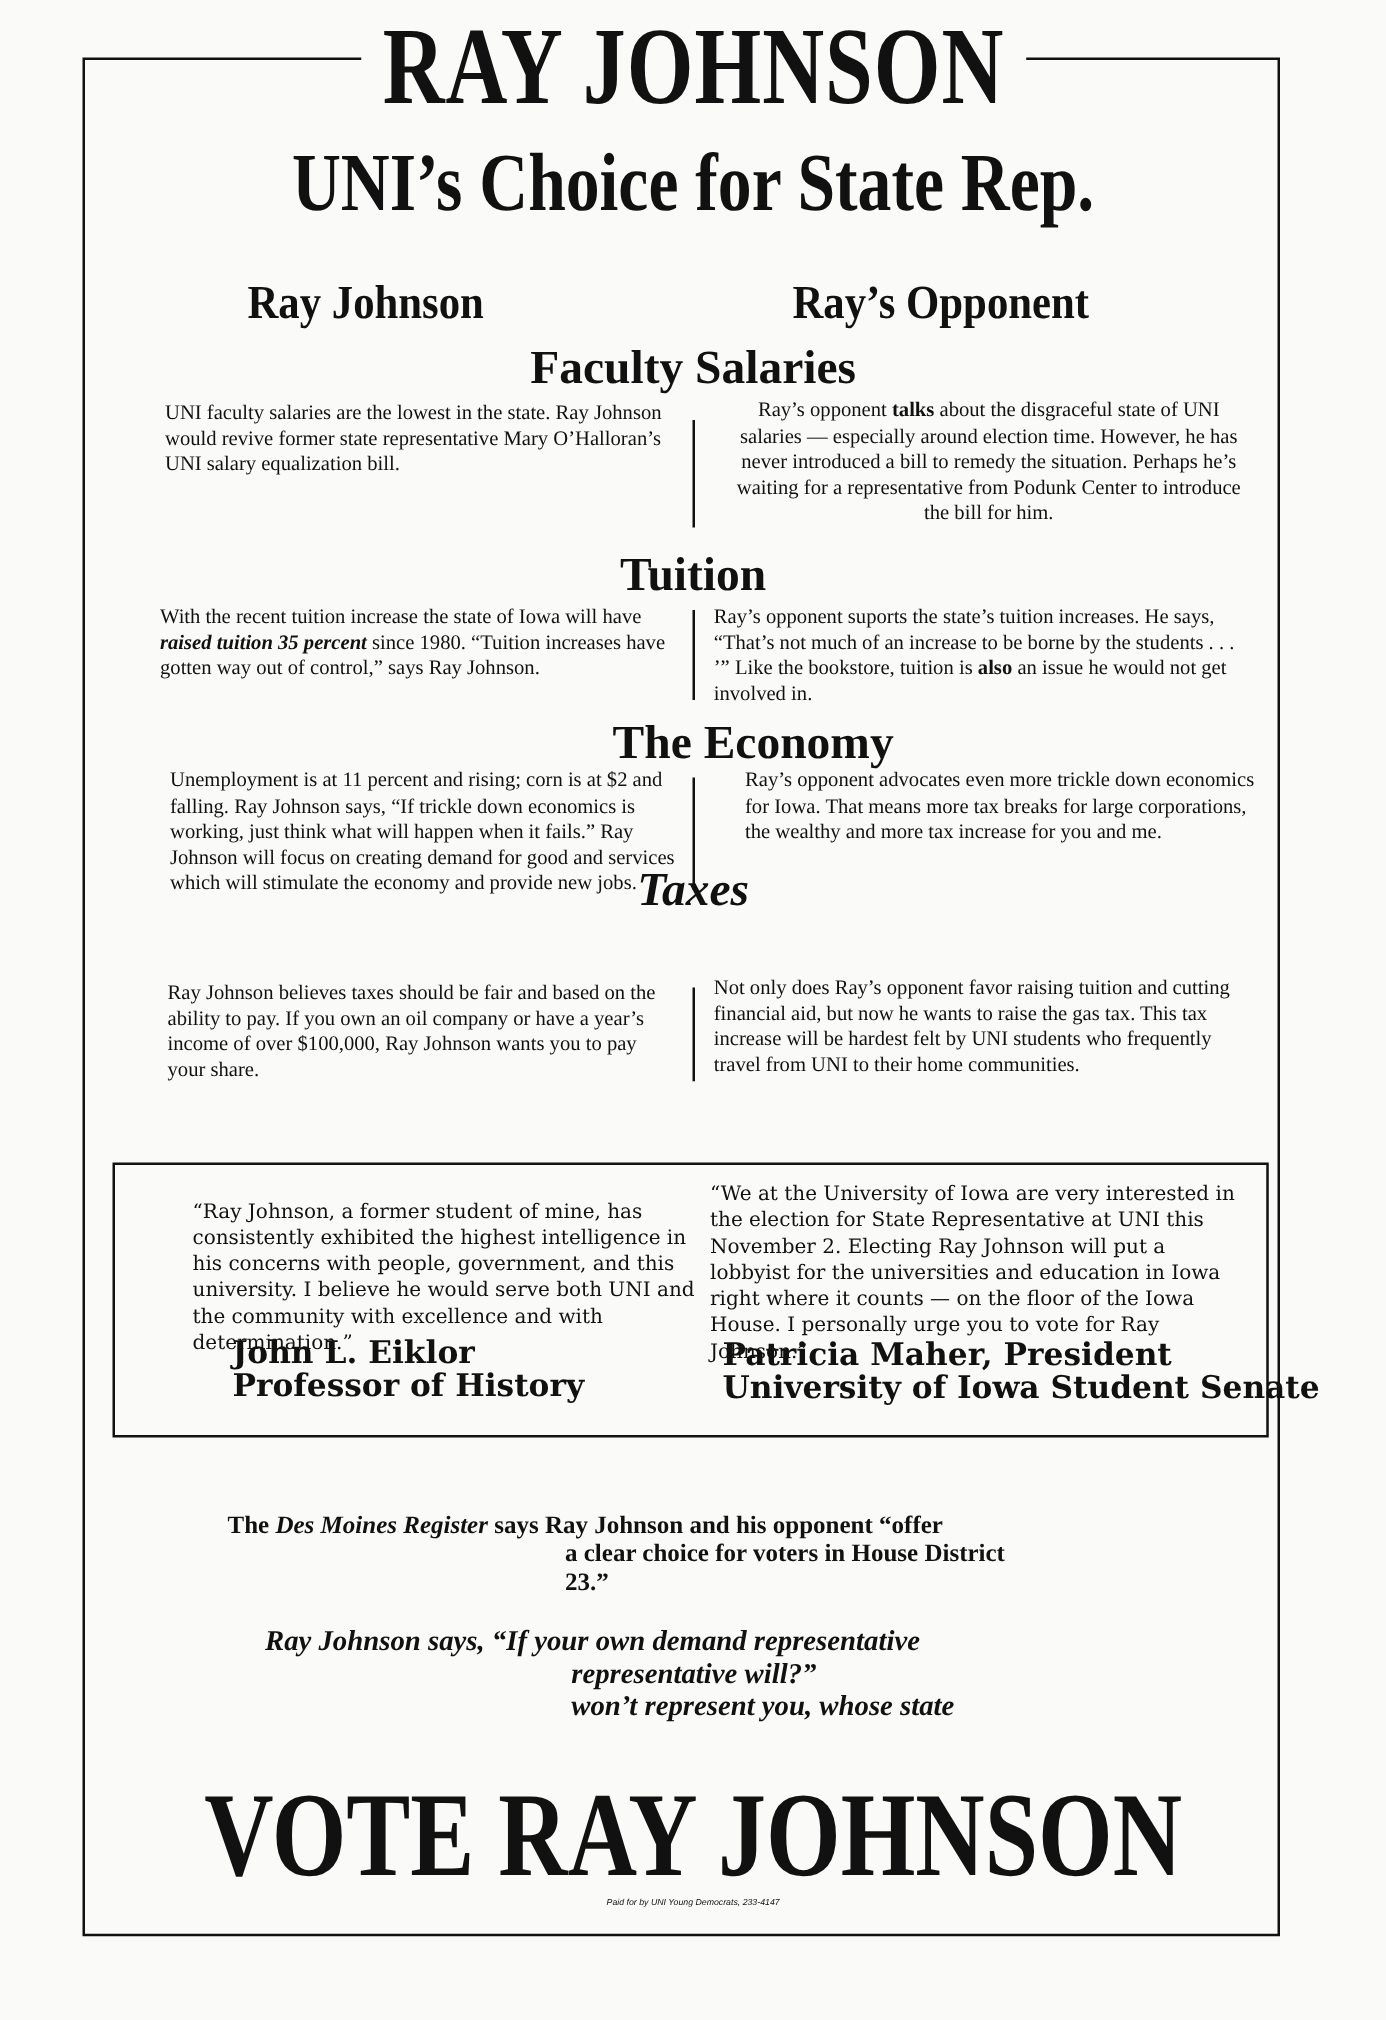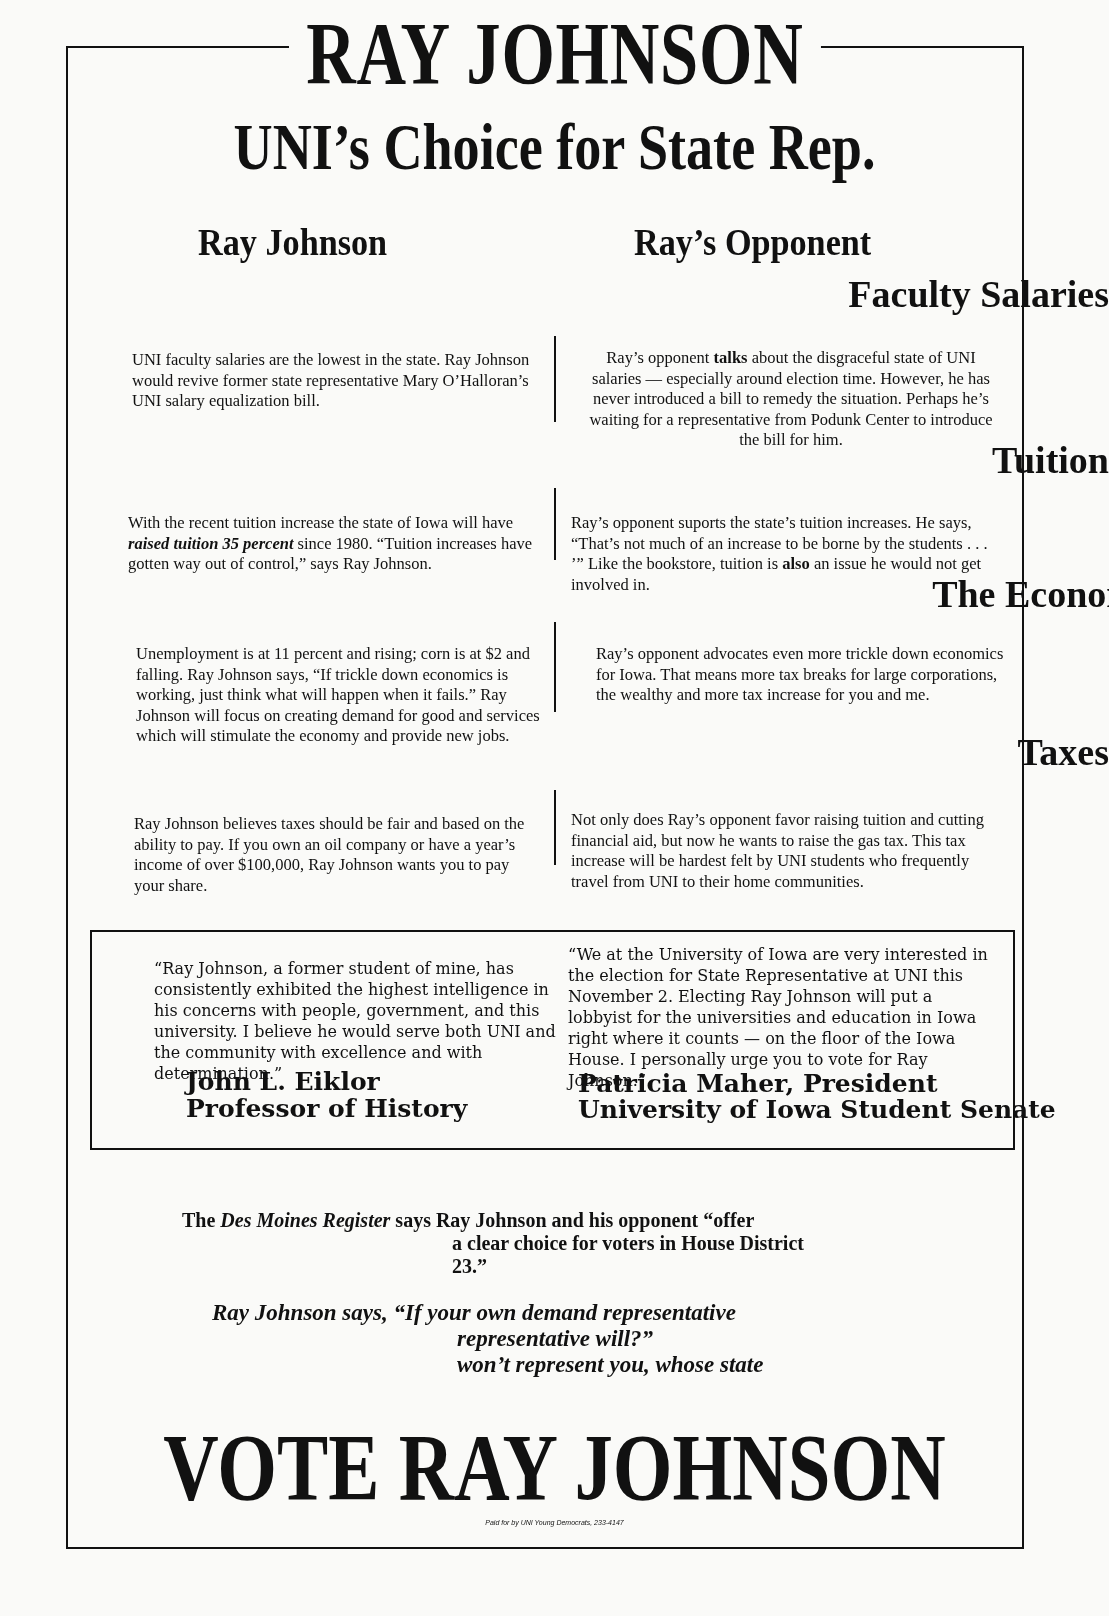--- a/index.html
+++ b/index.html
@@ -23,25 +23,25 @@
     position:absolute; left:0; top:112px; width:1109px; text-align:center;
     font-weight:bold; font-size:66px; line-height:70px; transform:scaleX(0.82);
   }
   .col-head {
     position:absolute; top:220px; font-weight:bold; font-size:38px; line-height:44px;
     transform:scaleX(0.9); transform-origin:left;
   }
   .col-head.left { left:198px; }
   .col-head.right { left:634px; }
   .section-title {
-    position:absolute; left:0; width:1109px; text-align:right;
+    position:absolute; left:0; width:1109px; text-align:center;
     font-weight:bold; font-size:38px; line-height:40px;
   }
   .para {
-    position:absolute; font-size:16.5px; line-height:20.5px;margin-top:30px;
+    position:absolute; font-size:16.5px; line-height:20.5px;
   }
   .para.left { left:132px; width:410px; }
   .para.right { left:586px; width:410px; }
   .divider { position:absolute; left:554px; width:2px; background:#111; }
   .quote-box {
     position:absolute; left:90px; top:930px; width:925px; height:220px;
     border:2px solid #111; box-sizing:border-box;
   }
   .quote {
     position:absolute; font-family:"DejaVu Serif", serif; font-size:16px; line-height:21px;
@@ -92,21 +92,21 @@
 <div class="section-title" style="top:440px;">Tuition</div>
 <div class="para left" style="top:483px; left:128px; width:420px;"><span>With the recent tuition increase the state of Iowa will have </span><b><i>raised tuition 35 percent</i></b><span> since 1980. “Tuition increases have gotten way out of control,” says Ray Johnson.</span></div>
 <div class="divider" style="top:488px; height:72px;"></div>
 <div class="para right" style="top:483px; left:571px; width:425px;"><span>Ray’s opponent suports the state’s tuition increases. He says, “That’s not much of an increase to be borne by the students . . . ’” Like the bookstore, tuition is </span><b>also</b><span> an issue he would not get involved in.</span></div>
 
 <div class="section-title" style="top:574px;margin-left:48px;">The Economy</div>
 <div class="para left" style="top:614px; left:136px; width:410px;">Unemployment is at 11 percent and rising; corn is at $2 and falling. Ray Johnson says, “If trickle down economics is working, just think what will happen when it fails.” Ray Johnson will focus on creating demand for good and services which will stimulate the economy and provide new jobs.</div>
 <div class="divider" style="top:622px; height:90px;"></div>
 <div class="para right" style="top:614px; left:596px; width:425px;font-family:Liberation Serif, serif;">Ray’s opponent advocates even more trickle down economics for Iowa. That means more tax breaks for large corporations, the wealthy and more tax increase for you and me.</div>
 
-<div class="section-title" style="top:732px;">Taxes</div>
+<div class="section-title" style="top:692px;font-style:italic;">Taxes</div>
 <div class="para left" style="top:784px; left:134px; width:408px;">Ray Johnson believes taxes should be fair and based on the ability to pay. If you own an oil company or have a year’s income of over $100,000, Ray Johnson wants you to pay your share.</div>
 <div class="divider" style="top:790px; height:75px;"></div>
 <div class="para right" style="top:780px; left:571px; width:415px;">Not only does Ray’s opponent favor raising tuition and cutting financial aid, but now he wants to raise the gas tax. This tax increase will be hardest felt by UNI students who frequently travel from UNI to their home communities.</div>
 
 <div class="quote-box"></div>
 <div class="quote left">“Ray Johnson, a former student of mine, has consistently exhibited the highest intelligence in his concerns with people, government, and this university. I believe he would serve both UNI and the community with excellence and with determination.”</div>
 <div class="sig" style="left:186px; top:1068px;">John L. Eiklor</div>
 <div class="sig" style="left:186px; top:1095px;">Professor of History</div>
 
 <div class="quote right">“We at the University of Iowa are very interested in the election for State Representative at UNI this November 2. Electing Ray Johnson will put a lobbyist for the universities and education in Iowa right where it counts — on the floor of the Iowa House. I personally urge you to vote for Ray Johnson.”</div>

